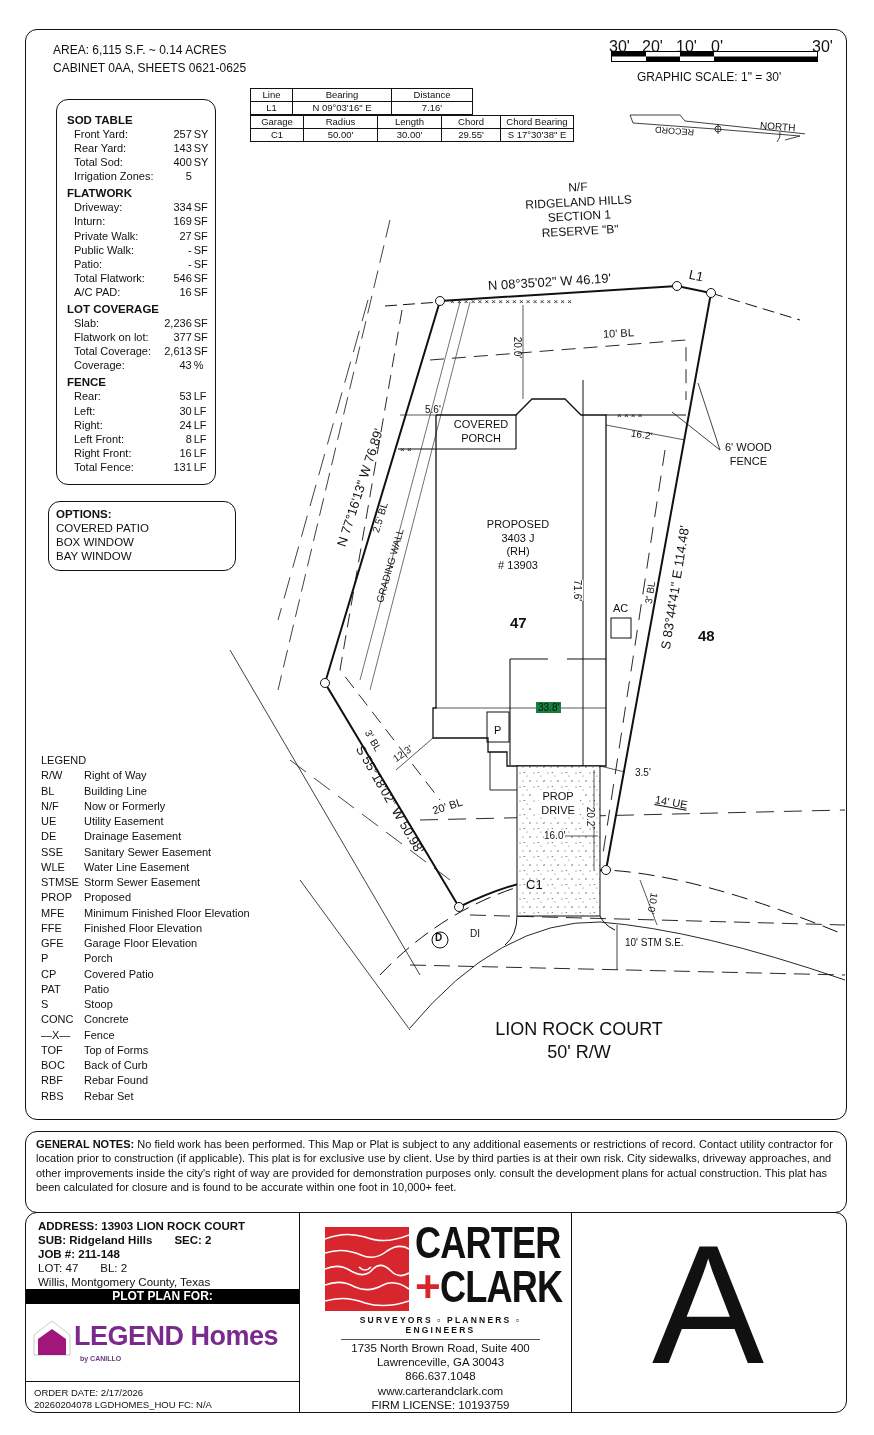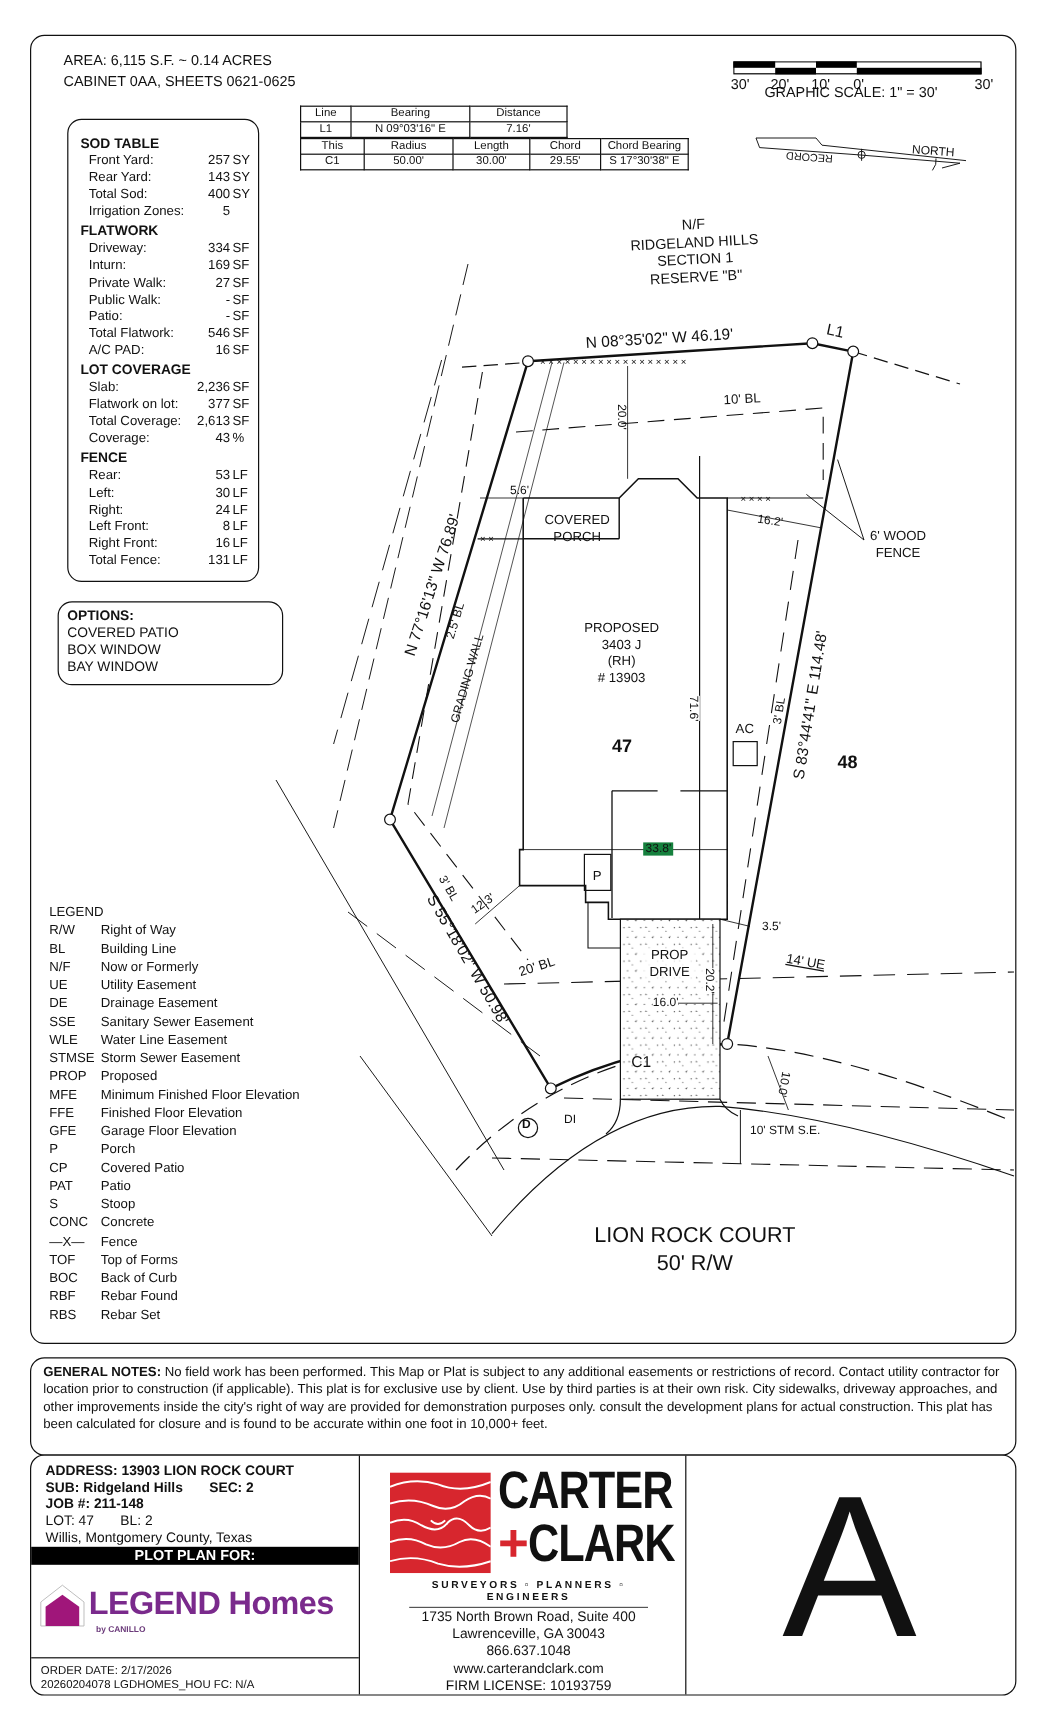--- a/index.html
+++ b/index.html
@@ -1,19 +1,19 @@
 <!DOCTYPE html>
 <html><head>
 <meta charset="utf-8">
 <style>
   html,body{margin:0;padding:0;background:#fff;}
   body{width:874px;height:1435px;position:relative;overflow:hidden;font-family:"Liberation Sans",sans-serif;color:#111;}
   .abs{position:absolute;}
   .frame{position:absolute;border:1.5px solid #111;border-radius:12px;box-sizing:border-box;}
-  .t11{font-size:12px;line-height:13px;margin-top:24px;}
+  .t11{font-size:16px;line-height:13px;}
   .t12{font-size:12px;line-height:14px;}
   .b{font-weight:bold;}
   table.ct{border-collapse:collapse;font-size:9.5px;position:absolute;}
   table.ct td{border:1px solid #111;text-align:center;padding:0 2px;height:12px;line-height:12px;}
   .sod{position:absolute;left:56px;top:99px;width:160px;height:386px;border:1.3px solid #111;border-radius:12px;box-sizing:border-box;padding:10px 0 0 10px;}
   .sod .hd{font-weight:bold;font-size:11.5px;line-height:14px;margin-top:3px;}
   .sod .row{display:flex;font-size:11px;line-height:14.1px;padding-left:7px;}
   .sod .row .k{width:88px;white-space:nowrap;}
   .sod .row .v{width:34px;text-align:right;}
   .sod .row .u{width:22px;padding-left:2px;}
@@ -52,21 +52,21 @@
   <tr>
     <td>L1</td>
     <td>N 09°03'16" E</td>
     <td>7.16'</td>
   </tr>
 </tbody>
   </table>
 <table class="ct" style="left:250px;top:115px;">
   <tbody>
       <tr>
-    <td style="width:48px">This</td>
+    <td style="width:48px">Garage</td>
     <td style="width:69px">Radius</td>
     <td style="width:59px">Length</td>
     <td style="width:54px">Chord</td>
     <td style="width:68px">Chord Bearing</td>
   </tr>
   <tr>
     <td>C1</td>
     <td>50.00'</td>
     <td>30.00'</td>
     <td>29.55'</td>
@@ -419,21 +419,21 @@
 <div class="abs" style="left:260px;top:480px;width:200px;text-align:center;font-size:13px;transform:rotate(-72deg);">N 77°16'13" W  76.89'</div>
 <div class="abs" style="left:575px;top:580px;width:200px;text-align:center;font-size:13px;transform:rotate(-81deg);">S 83°44'41" E  114.48'</div>
 <div class="abs" style="left:320px;top:792px;width:140px;text-align:center;font-size:13px;transform:rotate(60deg);">S 55°18'02" W  50.98'</div>
 <div class="abs" style="left:603px;top:327px;font-size:11px;transform:rotate(-3deg);">10' BL</div>
 <div class="abs" style="left:355px;top:512px;width:50px;text-align:center;font-size:10px;transform:rotate(-73deg);">2.5' BL</div>
 <div class="abs" style="left:630px;top:587px;width:40px;text-align:center;font-size:10px;transform:rotate(-81deg);">3' BL</div>
 <div class="abs" style="left:362px;top:735px;font-size:10px;transform:rotate(60deg);">3' BL</div>
 <div class="abs" style="left:432px;top:800px;font-size:11px;transform:rotate(-18deg);">20' BL</div>
 <div class="abs" style="left:655px;top:796px;font-size:11px;transform:rotate(10deg);text-decoration:underline;">14' UE</div>
 <div class="abs" style="left:345px;top:560px;width:90px;text-align:center;font-size:10px;transform:rotate(-74deg);">GRADING WALL</div>
-<div class="abs" style="left:437px;top:428px;width:88px;text-align:center;font-size:11px;line-height:13.5px;">
+<div class="abs" style="left:437px;top:418px;width:88px;text-align:center;font-size:11px;line-height:13.5px;">
   <div>COVERED</div>
   <div>PORCH</div>
 </div>
 <div class="abs" style="left:478px;top:518px;width:80px;text-align:center;font-size:11px;line-height:13.5px;">
   <div>PROPOSED</div>
   <div>3403 J</div>
   <div>(RH)</div>
   <div># 13903</div>
 </div>
 <div class="abs b" style="left:510px;top:614px;font-size:15px;">47</div>

